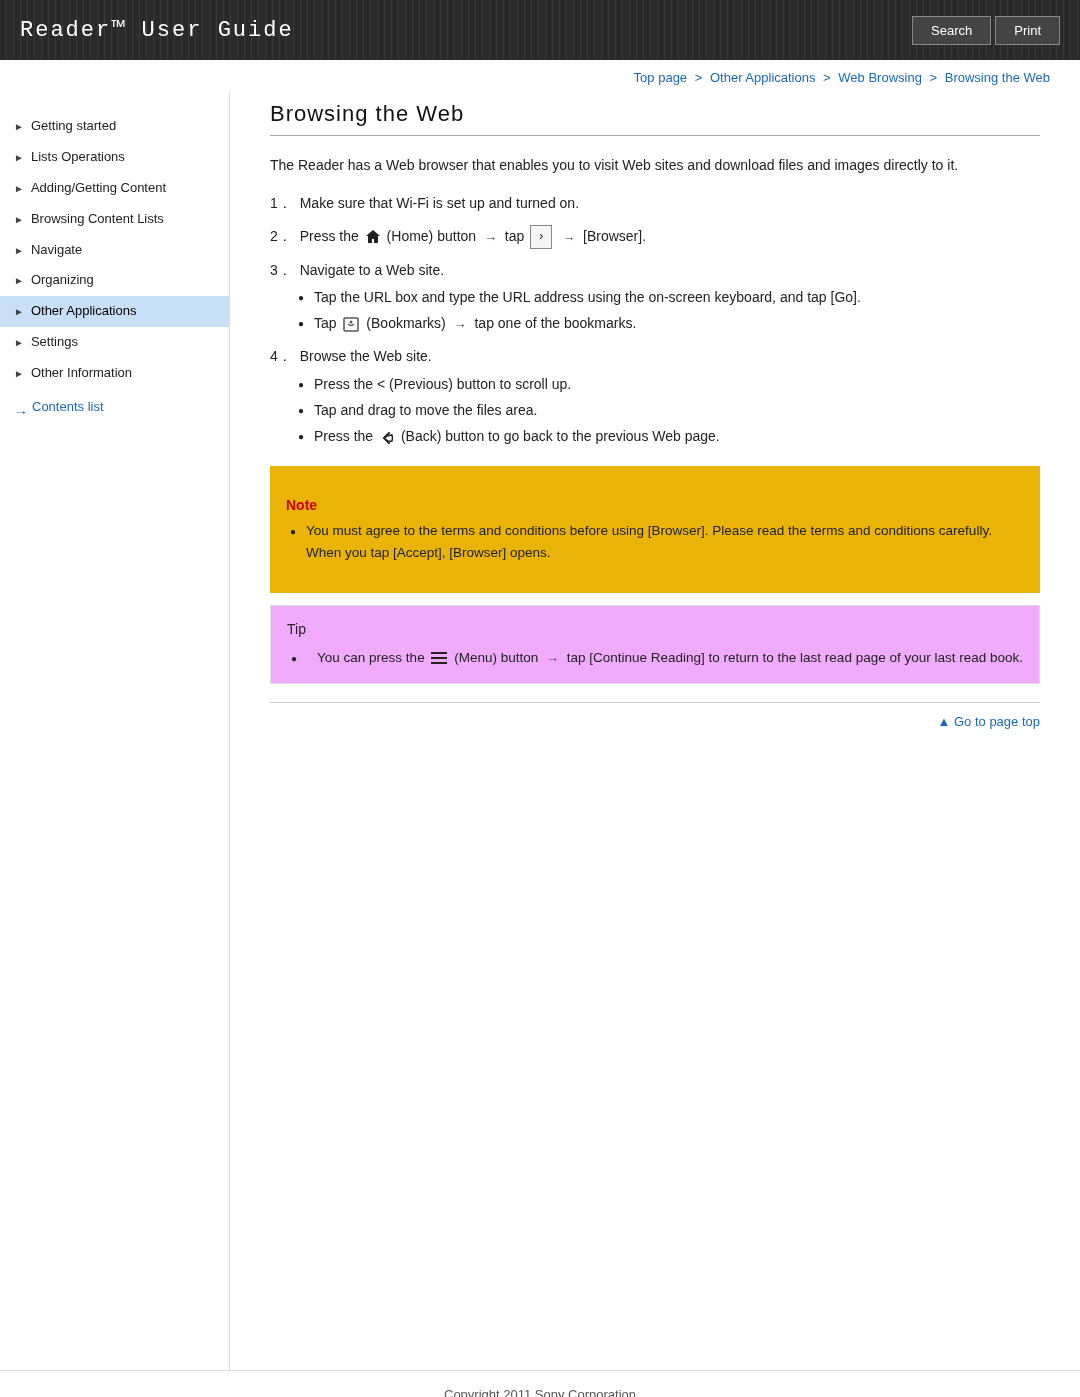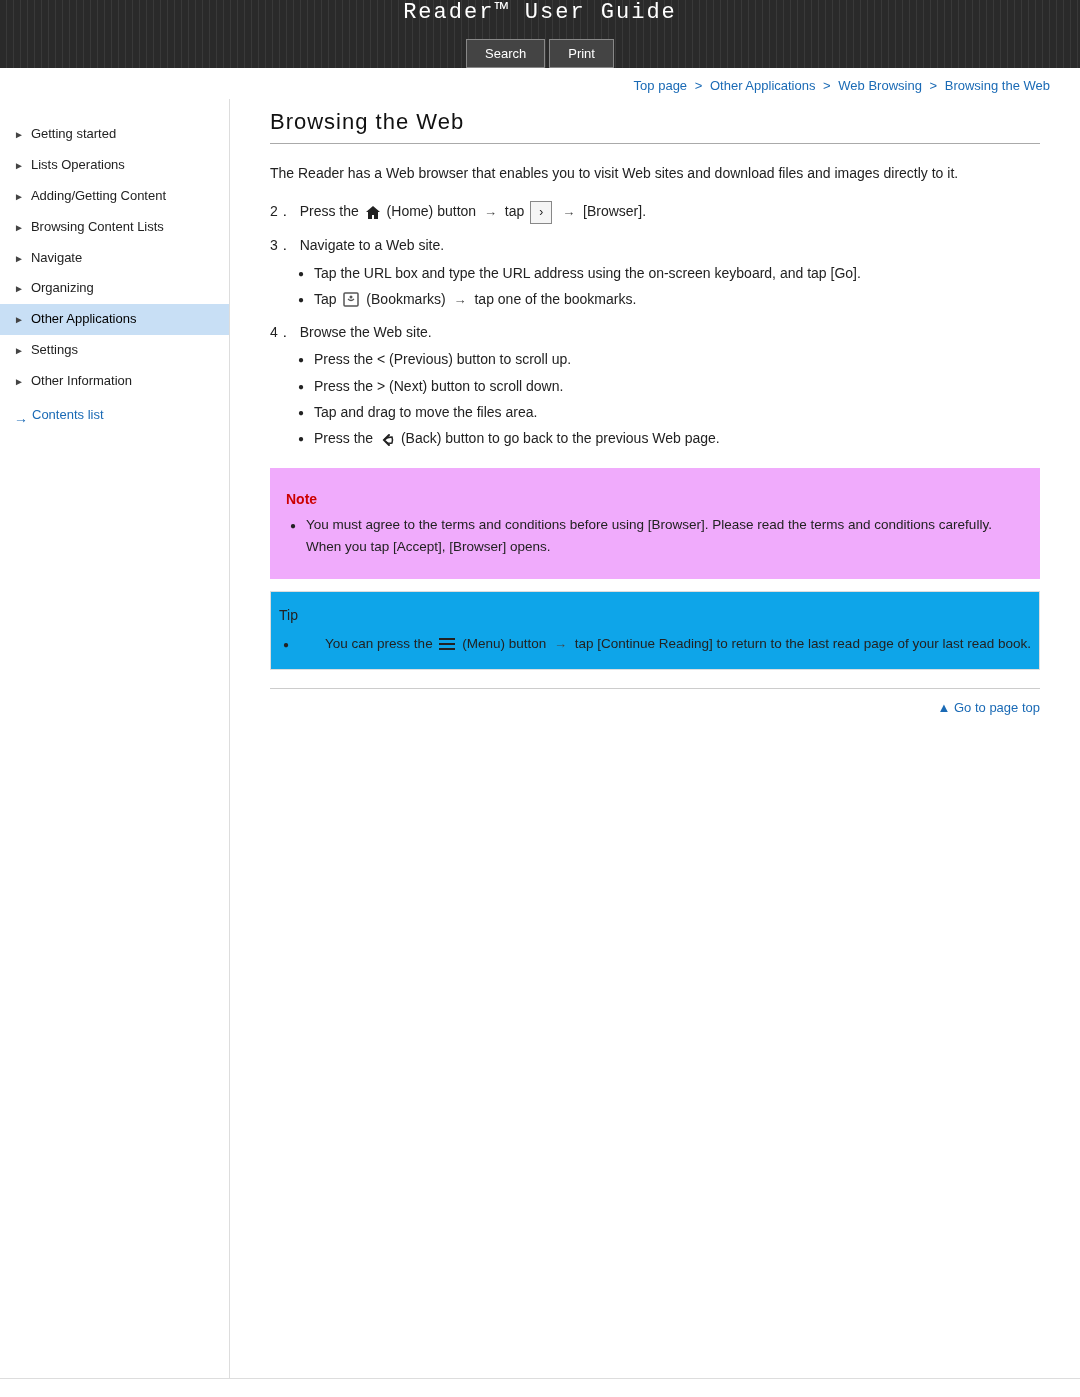--- a/index.html
+++ b/index.html
@@ -16,25 +16,24 @@
     .header {
       background: #2a2a2a;
       background-image: repeating-linear-gradient(
         90deg,
         transparent,
         transparent 6px,
         rgba(255,255,255,0.07) 6px,
         rgba(255,255,255,0.07) 7px
       );
       padding: 0 20px;
-      height: 68px;
+      height: 60px;
       display: flex;
       align-items: center;
       justify-content: space-between;
-      flex-direction: column;
     }
     .header-title {
       color: #fff;
       font-size: 22px;
       font-family: 'Courier New', monospace;
       letter-spacing: 2px;
       font-weight: normal;
     }
     .header-buttons {
       display: flex;
@@ -187,23 +186,23 @@
 
     .arrow-symbol {
       display: inline-block;
       margin: 0 4px;
       color: #444;
       font-size: 13px;
     }
 
     
     .note-box {
-      background: #f0abfc;
+      background: #eab308;
       border: none;
-      padding: 20px 16px;
+      padding: 28px 16px;
       margin: 18px 0 12px 0;
       font-size: 13.5px;
       line-height: 1.6;
     }
     .note-label {
       color: #c00;
       font-weight: bold;
       margin-bottom: 4px;
       font-size: 14px;
     }
@@ -219,23 +218,23 @@
     .note-bullets li::before {
       content: '●';
       position: absolute;
       left: 0;
       font-size: 10px;
       top: 4px;
     }
 
     
     .tip-box {
-      background: #0ea5e9;
+      background: #f0abfc;
       border: 1px solid #ddd;
-      padding: 12px 8px;
+      padding: 12px 16px;
       margin: 12px 0 18px 0;
       font-size: 13.5px;
       line-height: 1.6;
     }
     .tip-label {
       font-weight: normal;
       margin-bottom: 6px;
       font-size: 14px;
       color: #222;
     }
@@ -346,20 +345,24 @@
   </nav>
 
   <main class="main-content">
 
     <h1 class="page-title">Browsing the Web</h1>
 
     <p class="intro-text">The Reader has a Web browser that enables you to visit Web sites and download files and images directly to it.</p>
 
     <ol class="steps-list">
 
+      <li>
+        <span class="step-number">1．</span>
+        <span>Make sure that Wi-Fi is set up and turned on.</span>
+      </li>
 
       <li>
         <span class="step-number">2．</span>
         <span>Press the 
           <svg width="16" height="16" viewBox="0 0 16 16" style="vertical-align:middle; margin:0 2px;" fill="#222">
             <path d="M8 1L1 7h2v7h4v-4h2v4h4V7h2L8 1z"></path>
           </svg>
           (Home) button
           <span class="arrow-symbol">→</span>
           tap
@@ -386,21 +389,20 @@
             tap one of the bookmarks.
           </li>
         </ul>
       </li>
 
       <li>
         <span class="step-number">4．</span>
         <span>Browse the Web site.</span>
         <ul class="sub-bullets">
           <li>Press the &lt; (Previous) button to scroll up.</li>
-          <li>Press the &gt; (Next) button to scroll down.</li>
           <li>Tap and drag to move the files area.</li>
           <li>
             Press the
             <svg width="16" height="16" viewBox="0 0 16 16" style="vertical-align:middle; margin:0 2px;" fill="#222">
               <path d="M10 3 L5 8 L10 13" stroke="#222" stroke-width="2" fill="none" stroke-linecap="round"></path>
               <path d="M5 8 Q8 5 13 5 Q14 8 13 11 Q10 12 7 10" fill="none" stroke="#222" stroke-width="1.5"></path>
             </svg>
             (Back) button to go back to the previous Web page.
           </li>
         </ul>

